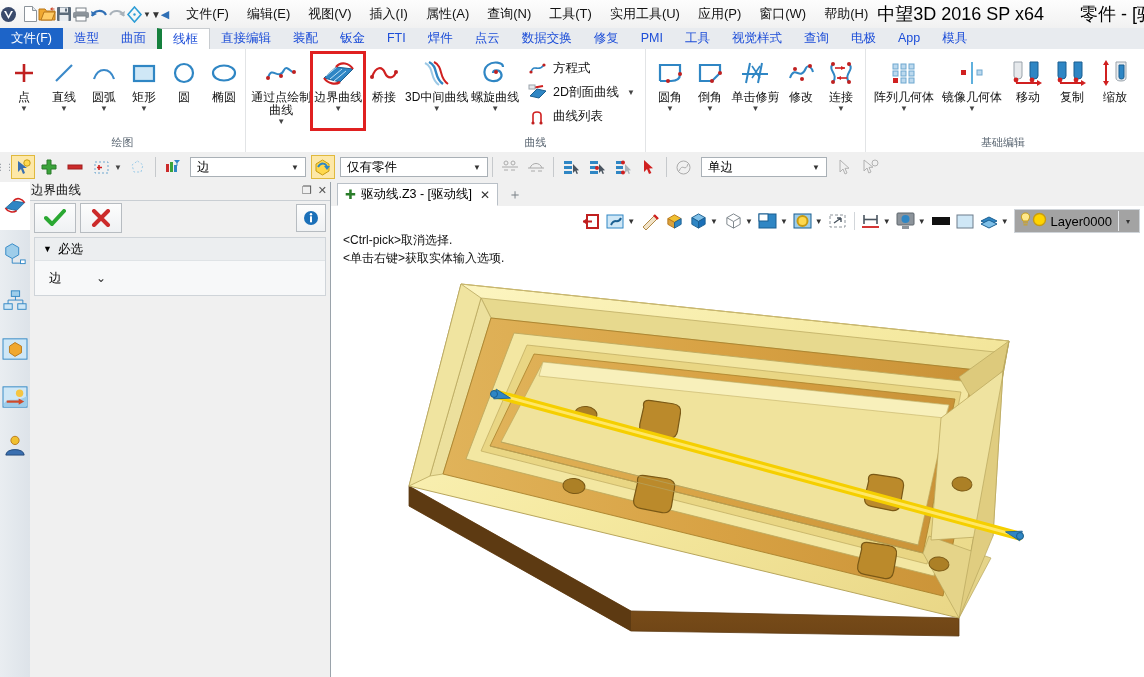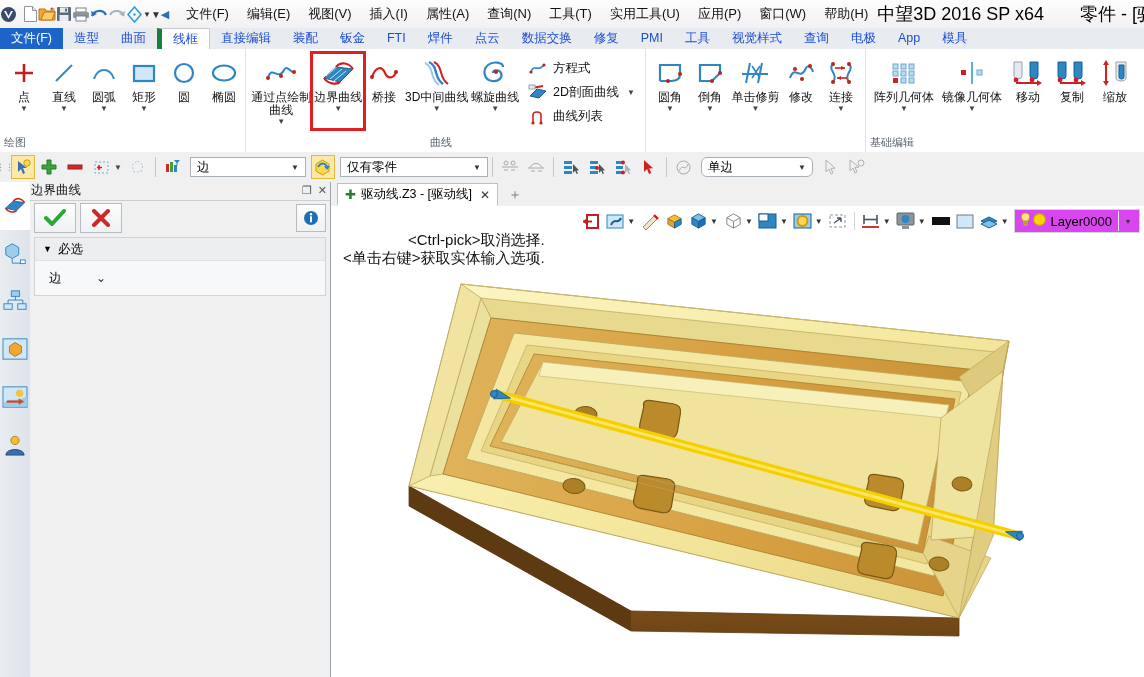--- a/index.html
+++ b/index.html
@@ -41,21 +41,21 @@
   
   .ribbon{
     position:absolute;left:0;top:49px;width:1144px;height:103px;
     background:#ffffff;border-bottom:1px solid #c6c9cc;display:flex;
   }
   .rgroup{position:relative;height:103px;display:flex;flex-direction:column;
           justify-content:flex-start;padding:0 4px;box-sizing:border-box;}
   .rgroup + .rgroup{border-left:1px solid #e2e4e6;}
   .rgroup-items{display:flex;align-items:flex-start;height:82px;padding-top:4px;}
   .rgroup-title{
-    text-align:left;font-size:11px;color:#5a6672;height:18px;line-height:16px;
+    text-align:center;font-size:11px;color:#5a6672;height:18px;line-height:16px;
     position:relative;
   }
   .dlg-launcher{position:absolute;right:2px;bottom:1px;width:9px;height:9px;font-size:9px;color:#8a8f94;}
 
   .bigbtn{
     width:auto;min-width:40px;display:flex;flex-direction:column;align-items:center;
     padding:2px 4px 0 4px;box-sizing:border-box;cursor:default;
   }
   .bigbtn .ic{height:36px;display:flex;align-items:center;justify-content:center;}
   .bigbtn .lbl{font-size:12px;color:#111;text-align:center;line-height:13px;white-space:nowrap;}
@@ -143,28 +143,28 @@
     position:absolute;left:331px;top:206px;width:813px;height:471px;background:#ffffff;overflow:hidden;
   }
   .vp-toolbar{
     position:absolute;left:0;top:0;width:813px;height:30px;display:flex;align-items:center;
     justify-content:flex-end;padding-right:4px;box-sizing:border-box;
   }
   .vp-btn{width:22px;height:22px;display:flex;align-items:center;justify-content:center;margin:0 1px;}
   .vp-caret{font-size:8px;color:#333;margin-right:3px;}
   .vp-sep{width:1px;height:18px;background:#d2d6da;margin:0 4px;}
   .layerbox{
-    height:22px;border:1px solid #cfd4d9;background:#d946ef;display:flex;align-items:center;
+    height:22px;border:1px solid #cfd4d9;background:#a3a3a3;display:flex;align-items:center;
     padding:0 2px 0 4px;font-size:12.5px;margin-left:2px;
   }
   .layerbox .lname{margin:0 6px 0 4px;font-size:13px;}
   .layer-arrow{width:18px;height:20px;display:flex;align-items:center;justify-content:center;
                font-size:8px;color:#333;border-left:1px solid #e3e6e9;}
   .hint{
-    position:absolute;left:12px;top:25px;font-size:15px;color:#111;line-height:18px;white-space:nowrap;text-align:right;
+    position:absolute;left:12px;top:25px;font-size:12px;color:#111;line-height:18px;white-space:nowrap;
   }
   .model{position:absolute;left:0;top:0;width:813px;height:471px;}
 </style>
 </head>
 <body>
 
 <div class="app">
 
   <div class="titlebar">
     <div class="qa-icon">
@@ -679,21 +679,21 @@
           <path d="M3 1 L3 13 L6 10 L8 15 L10.4 14 L8.2 9.4 L12 9.2 Z" fill="#d02020"></path>
         </svg>
     </div>
     <div class="tb-sep"></div>
     <div class="tb-btn">
       <svg width="17" height="17" viewBox="0 0 17 17" opacity="0.45">
           <circle cx="8.5" cy="8.5" r="6.5" fill="none" stroke="#555"></circle>
           <path d="M4 12 C8 3, 10 14, 13 5" fill="none" stroke="#555"></path>
         </svg>
     </div>
-    <div class="tb-combo" style="width:112px;margin-left:4px;border-radius:6px;">
+    <div class="tb-combo" style="width:126px;margin-left:4px;">
       <div class="cval">单边</div>
       <div class="carw">▼</div>
     </div>
     <div class="tb-btn" style="margin-left:6px;">
       <svg width="16" height="16" viewBox="0 0 16 16" opacity="0.45">
           <path d="M3 1 L3 13 L6 10 L8 15 L10 14 L8 9.4 L12 9.2 Z" fill="none" stroke="#666"></path>
         </svg>
     </div>
     <div class="tb-btn">
       <svg width="17" height="16" viewBox="0 0 17 16" opacity="0.45">

